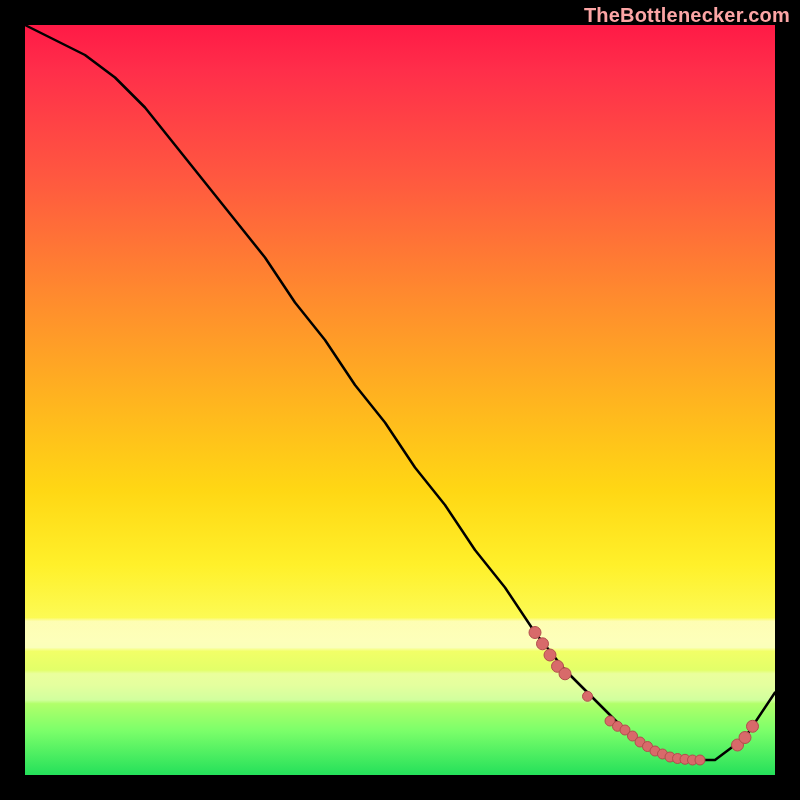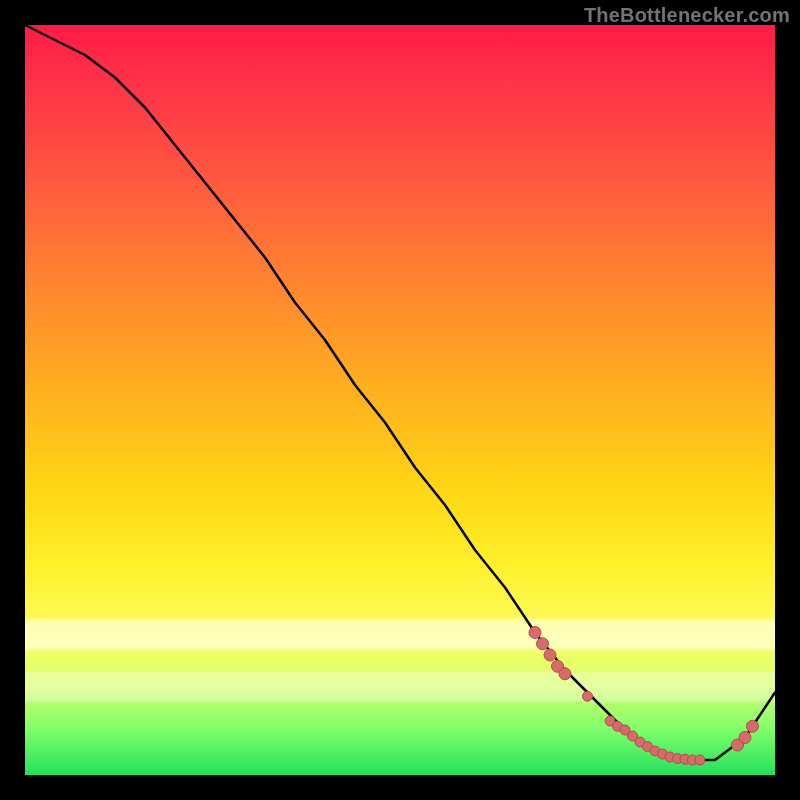--- a/index.html
+++ b/index.html
@@ -54,21 +54,21 @@
         #24e05a 100%
       );
   }
 
   .watermark {
     position: absolute;
     top: 4px;
     right: 10px;
     font-size: 20px;
     font-weight: 600;
-    color: #737373;
+    color: #fca5a5;
     letter-spacing: 0.2px;
     user-select: none;
   }
 
   svg.curve {
     position: absolute;
     left: 0; top: 0;
     width: 750px; height: 750px;
     overflow: visible;
   }

